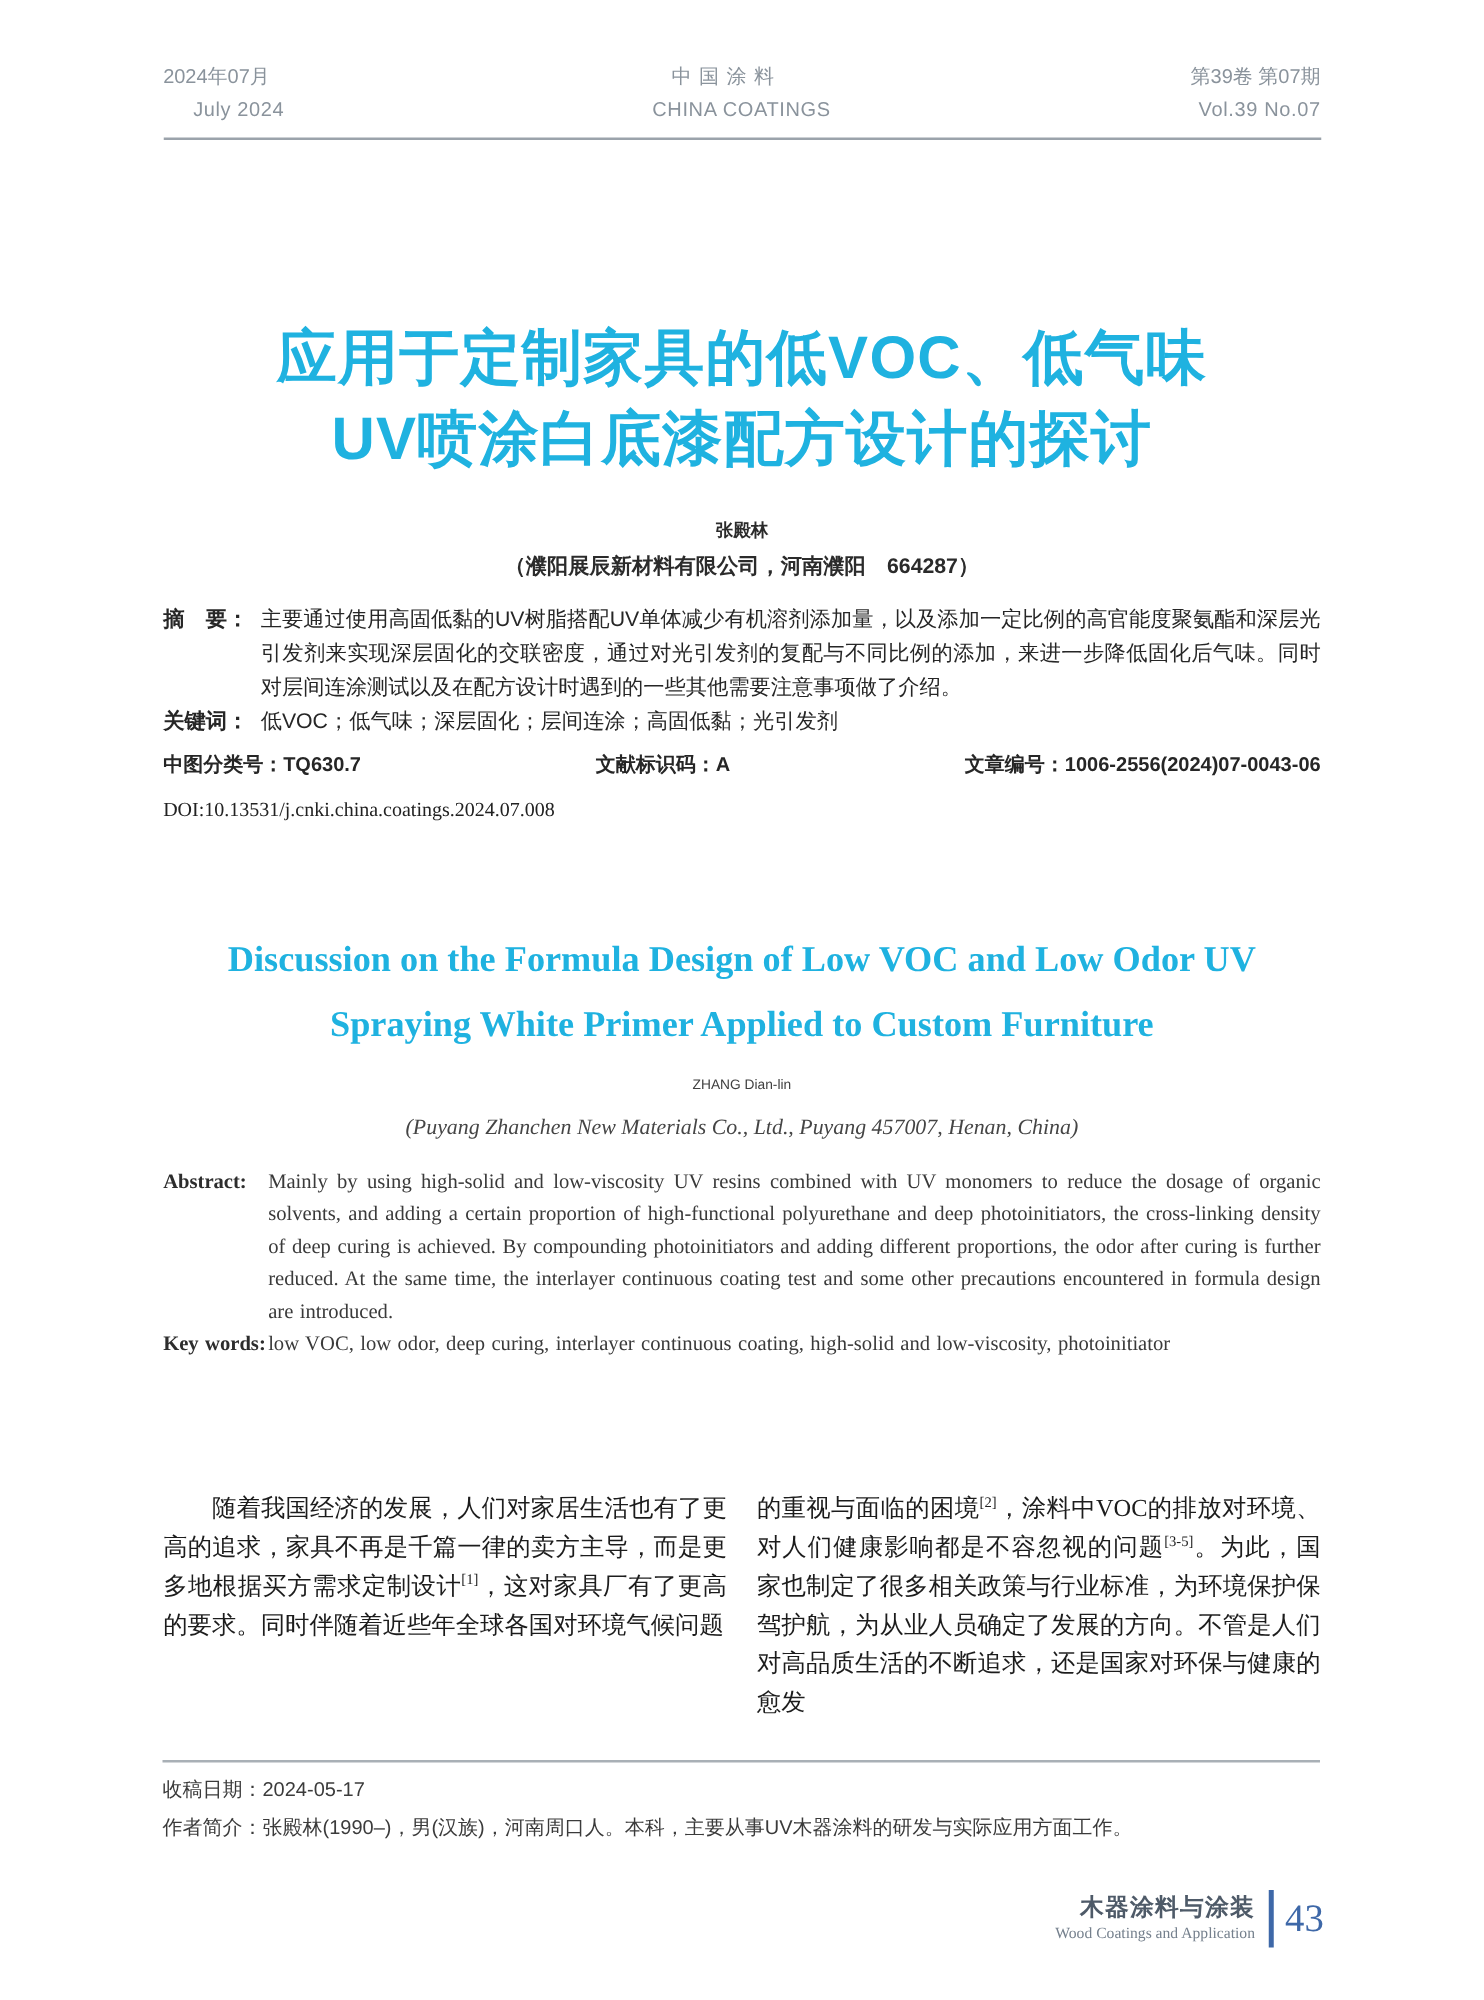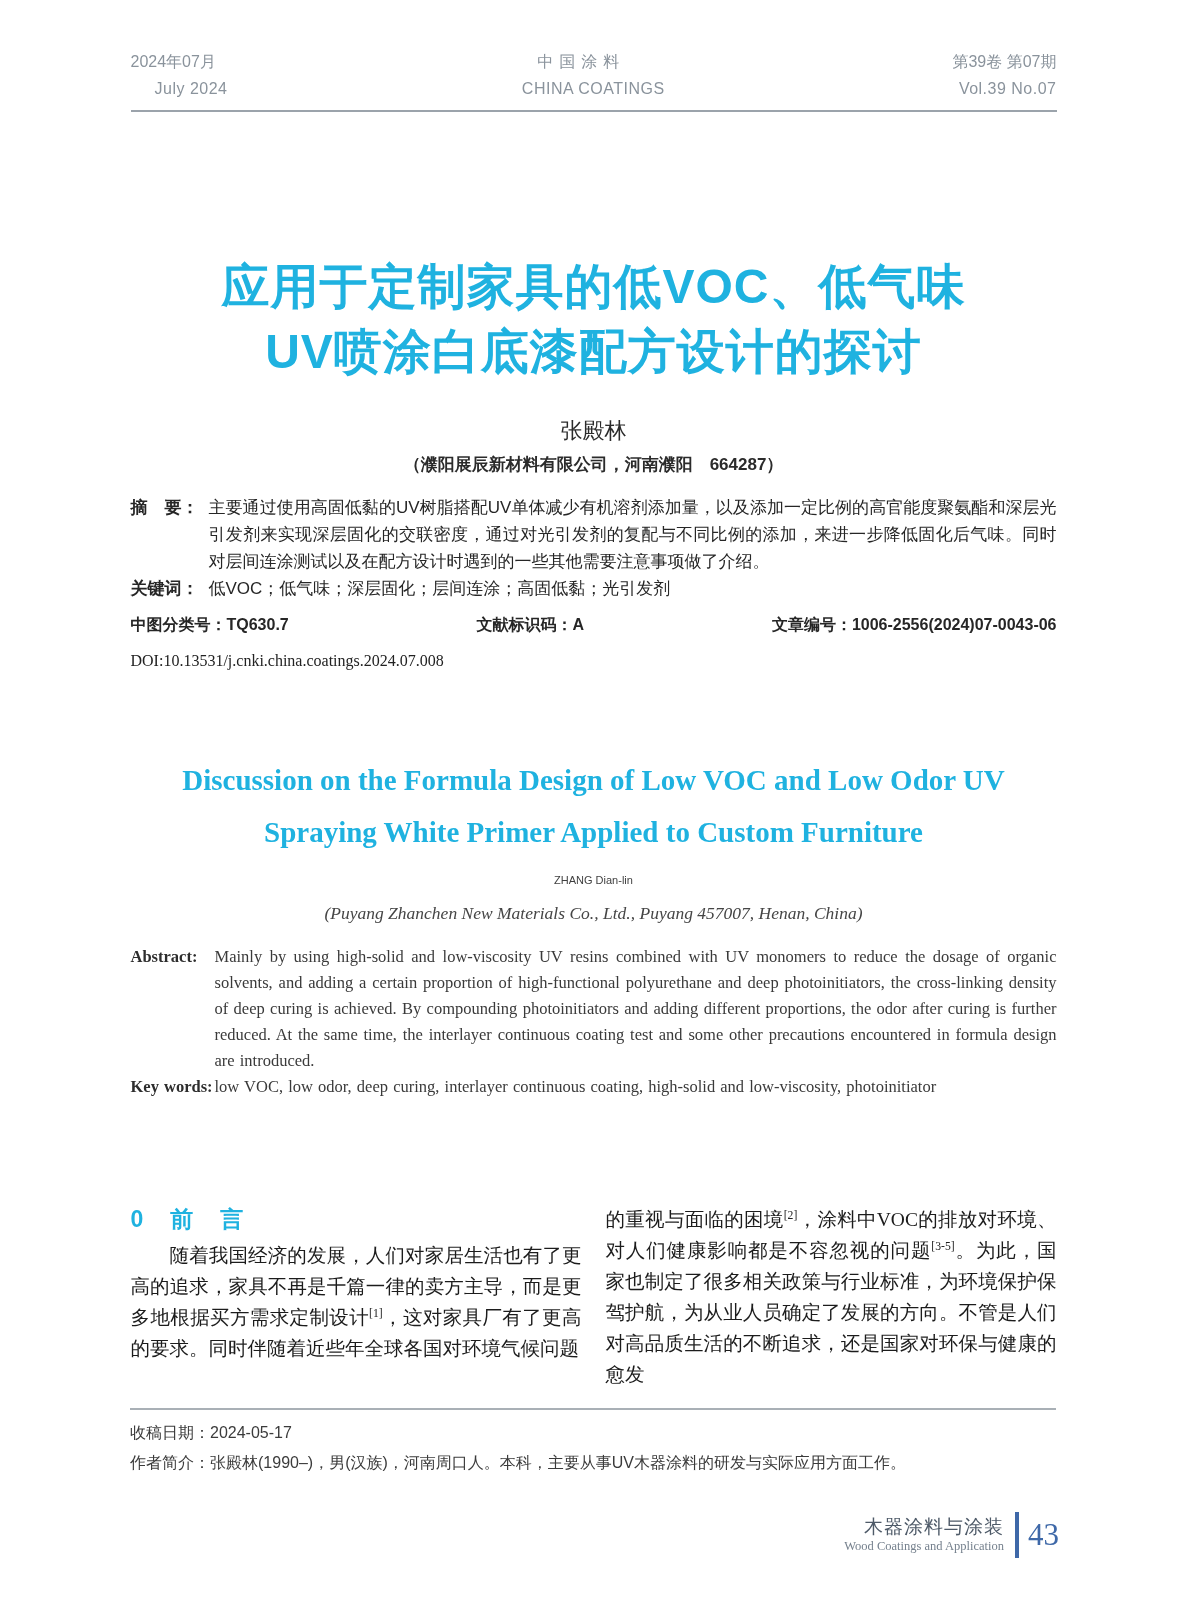--- a/index.html
+++ b/index.html
@@ -40,21 +40,21 @@
   
   .title-cn{
     margin-top:142px;
     text-align:center;
     color:var(--cyan);
     font-weight:bold;
     font-size:48px;
     line-height:65px;
     letter-spacing:1px;
   }
-  .author-cn{margin-top:20px;text-align:center;font-size:22px;font-weight:normal;color:#2b2b2b;}
+  .author-cn{margin-top:20px;text-align:center;font-size:14px;font-weight:bold;color:#2b2b2b;}
   .affil-cn{margin-top:7px;text-align:center;font-size:17px;font-weight:bold;color:#2b2b2b;}
 
   
   .meta-cn{margin-top:18px;font-size:17px;line-height:27px;color:#262626;}
   .hang{padding-left:78px;text-indent:-78px;text-align:justify;margin:0;}
   .lbl{display:inline-block;width:78px;text-indent:0;font-weight:bold;white-space:nowrap;}
   .kw-row{margin-top:0;}
   .clc-row{
     display:flex;justify-content:space-between;
     margin-top:9px;font-size:16px;font-weight:bold;color:#262626;
@@ -121,21 +121,21 @@
   }
   .footnote p{margin:0;}
 
   
   .page-corner{
     position:absolute;
     right:128px;bottom:42px;
     display:flex;align-items:center;
   }
   .corner-text{text-align:right;}
-  .corner-cn{font-size:19px;font-weight:normal;color:#4e5a68;letter-spacing:1px;line-height:22px;}
+  .corner-cn{font-size:19px;font-weight:bold;color:#4e5a68;letter-spacing:1px;line-height:22px;}
   .corner-en{font-family:"Liberation Serif",serif;font-size:12.5px;color:#75808d;line-height:16px;}
   .corner-bar{width:4px;height:46px;background:var(--corner-blue);margin:0 9px 0 11px;}
   .corner-num{font-family:"Liberation Serif",serif;font-size:31px;color:var(--corner-blue);}
 </style>
 </head>
 <body>
 
 <div class="page">
   <div class="content">
 
@@ -185,21 +185,20 @@
       <p class="hang-en">
         <span class="lbl-en">Abstract:</span><span>Mainly by using high-solid and low-viscosity UV resins combined with UV monomers to reduce the dosage of organic solvents, and adding a certain proportion of high-functional polyurethane and deep photoinitiators, the cross-linking density of deep curing is achieved. By compounding photoinitiators and adding different proportions, the odor after curing is further reduced. At the same time, the interlayer continuous coating test and some other precautions encountered in formula design are introduced.</span>
       </p>
       <p class="hang-en">
         <span class="lbl-en">Key words:</span><span>low VOC, low odor, deep curing, interlayer continuous coating, high-solid and low-viscosity, photoinitiator</span>
       </p>
     </div>
 
     <div class="body-cols">
       <div class="col">
-        <h3 class="section-heading">0　前　言</h3>
         <p class="para-indent"><span>随着我国经济的发展，人们对家居生活也有了更高的追求，家具不再是千篇一律的卖方主导，而是更多地根据买方需求定制设计</span><sup>[1]</sup><span>，这对家具厂有了更高的要求。同时伴随着近些年全球各国对环境气候问题</span></p>
       </div>
       <div class="col">
         <p class="para"><span>的重视与面临的困境</span><sup>[2]</sup><span>，涂料中VOC的排放对环境、对人们健康影响都是不容忽视的问题</span><sup>[3-5]</sup><span>。为此，国家也制定了很多相关政策与行业标准，为环境保护保驾护航，为从业人员确定了发展的方向。不管是人们对高品质生活的不断追求，还是国家对环保与健康的愈发</span></p>
       </div>
     </div>
 
   </div>
 
   <div class="footnote">

